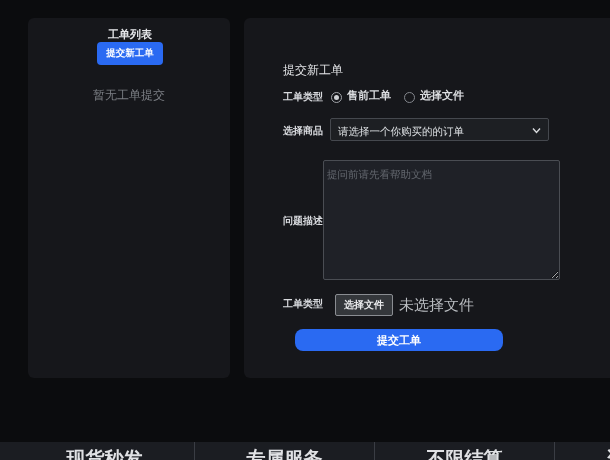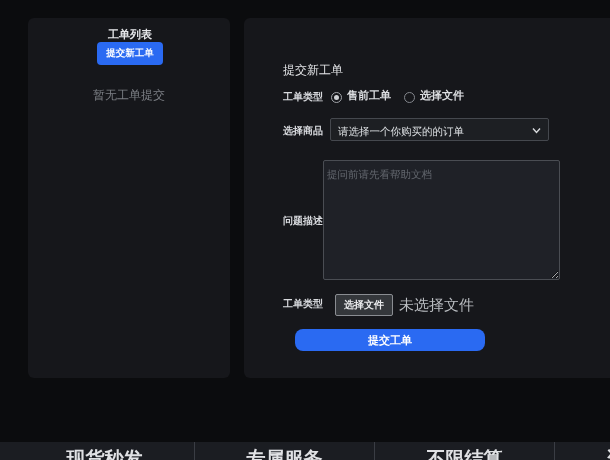--- a/index.html
+++ b/index.html
@@ -60,21 +60,21 @@
 
   .file-row { position:absolute; left:91px; top:276px; display:flex; align-items:center; gap:6px; }
   .file-btn {
     background:#34373b; border:1px solid #8a8d92; border-radius:2px;
     color:#e8e9eb; font-size:10px; font-weight:bold; padding:3px 8px; cursor:pointer;
     font-family:inherit; white-space:nowrap;
   }
   .file-none { font-size:15px; color:#b9bcc0; }
 
   .submit-btn {
-    position:absolute; left:51px; top:311px; width:190px; height:22px;
+    position:absolute; left:51px; top:311px; width:208px; height:22px;
     background:#2a6af2; color:#fff; border:none; border-radius:8px;
     font-size:11px; font-weight:bold; cursor:pointer; font-family:inherit;
   }
 
   
   .footer {
     position:absolute; left:0; top:442px; width:760px; height:18px;
     background:#1b1d22; display:flex; align-items:flex-start; padding-left:15px;
   }
   .footer-col {

